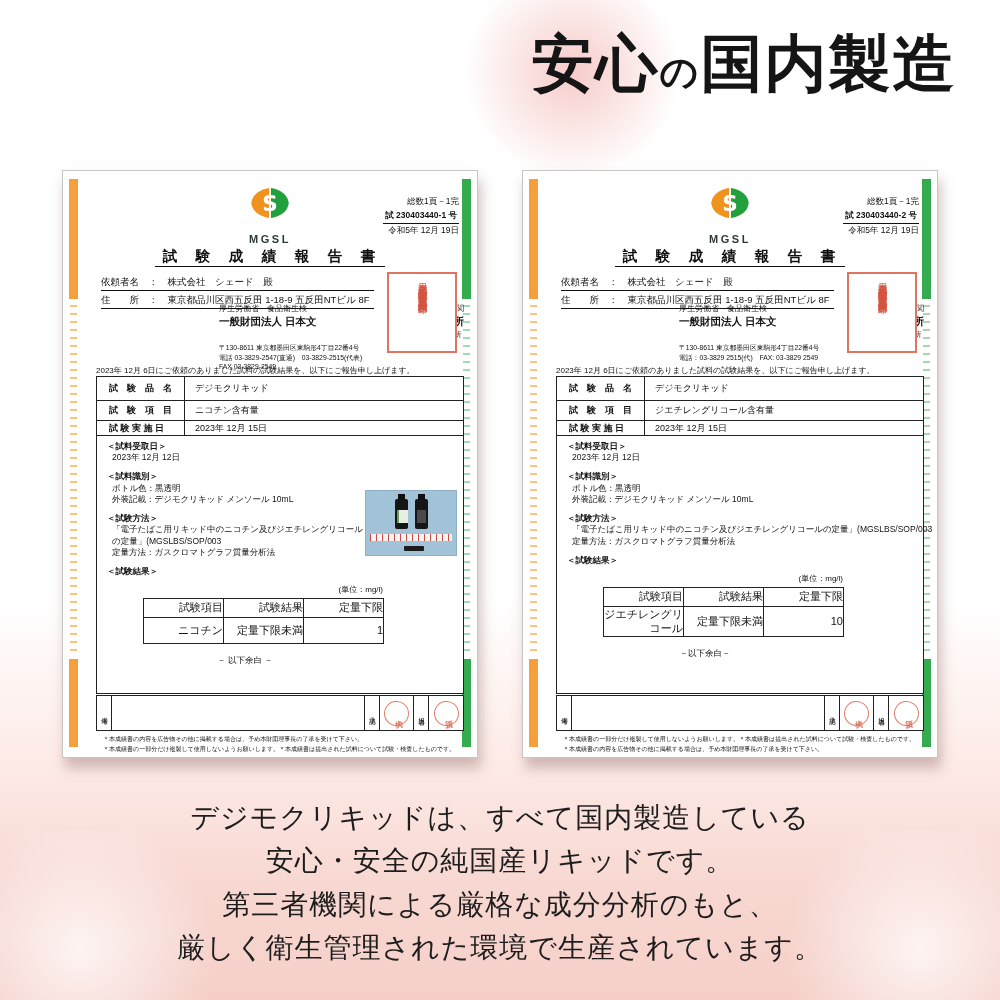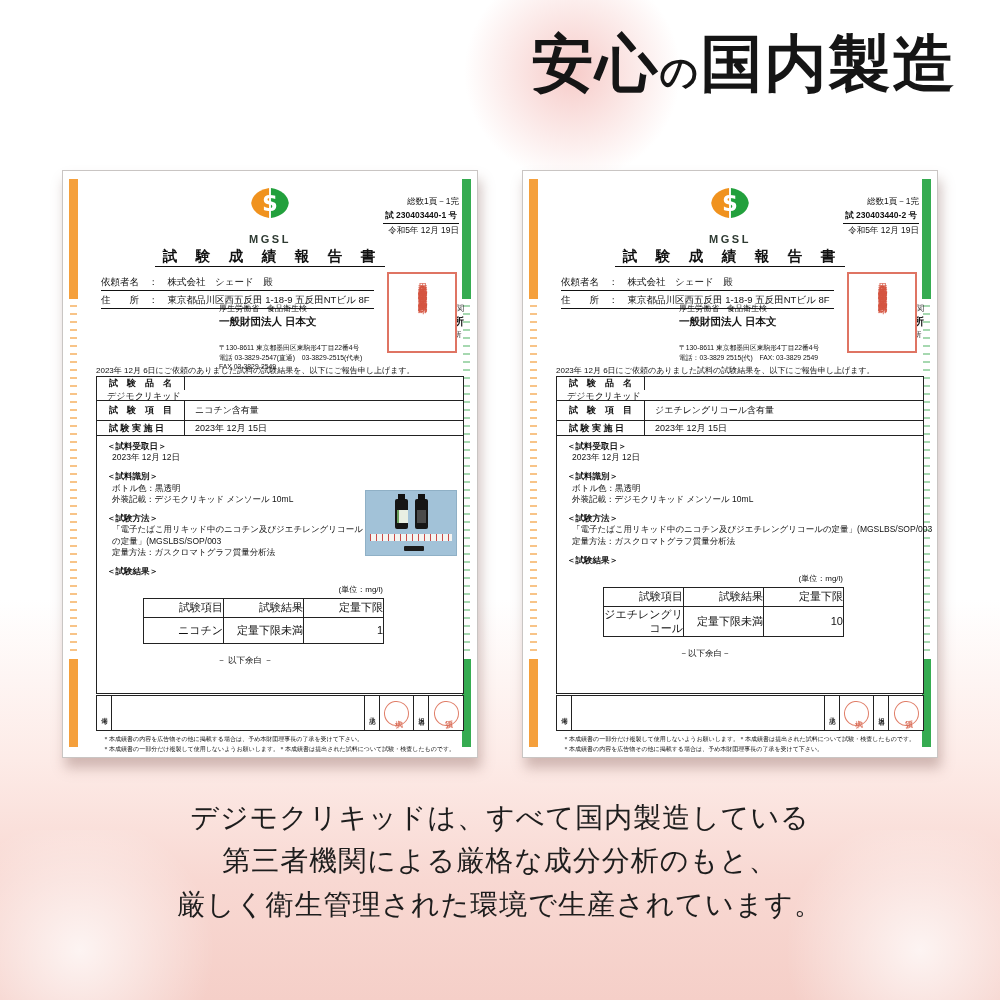--- a/index.html
+++ b/index.html
@@ -71,21 +71,21 @@
     font-size:9px; font-weight:700; line-height:1.25; letter-spacing:1px;
     color:rgba(212,84,64,.8); height:76px;
   }
 
   .intro { position:absolute; top:194px; left:33px; font-size:8px; white-space:nowrap; }
 
   .mainbox { position:absolute; top:205px; left:33px; width:368px; height:318px; border:1.2px solid #222; background:#fff; }
   .irow { display:flex; border-bottom:1px solid #222; }
   .irow .lab { width:88px; border-right:1px solid #222; display:flex; align-items:center; padding-left:12px; font-size:9px; font-weight:700; white-space:nowrap; }
   .irow .val { flex:1; display:flex; align-items:center; padding-left:10px; font-size:9px; white-space:nowrap; }
-  .irow.r1 { height:24px;flex-direction:column; } .irow.r2 { height:20px; } .irow.r3 { height:15px; }
+  .irow.r1 { height:24px; } .irow.r2 { height:20px; } .irow.r3 { height:15px; }
 
   .mcontent { position:relative; padding:5px 10px; font-size:8.5px; line-height:1.32; }
   .sec { margin-bottom:8px; }
   .sec .lbl { font-weight:700; }
   .sec .ind { padding-left:5px; white-space:nowrap; }
   .unit { width:276px; text-align:right; font-size:8px; margin-bottom:2px; }
   .rtable { border-collapse:collapse; margin-left:36px; }
   .rtable td { border:1px solid #222; text-align:right; font-size:11px; width:80px; }
   .rtable tr.hd td { height:19px; }
   .rtable tr.dt td { height:26px; }
@@ -392,15 +392,16 @@
   </div>
 
   <div class="notes">
     <div>＊本成績書の一部分だけ複製して使用しないようお願いします。＊本成績書は提出された試料について試験・検査したものです。</div>
     <div>＊本成績書の内容を広告物その他に掲載する場合は、予め本財団理事長の了承を受けて下さい。</div>
   </div>
 </div>
 
 <div class="bottom-text">
   <div>デジモクリキッドは、すべて国内製造している</div>
+  <div>安心・安全の純国産リキッドです。</div>
   <div>第三者機関による厳格な成分分析のもと、</div>
   <div>厳しく衛生管理された環境で生産されています。</div>
 </div>
 
 </body></html>

